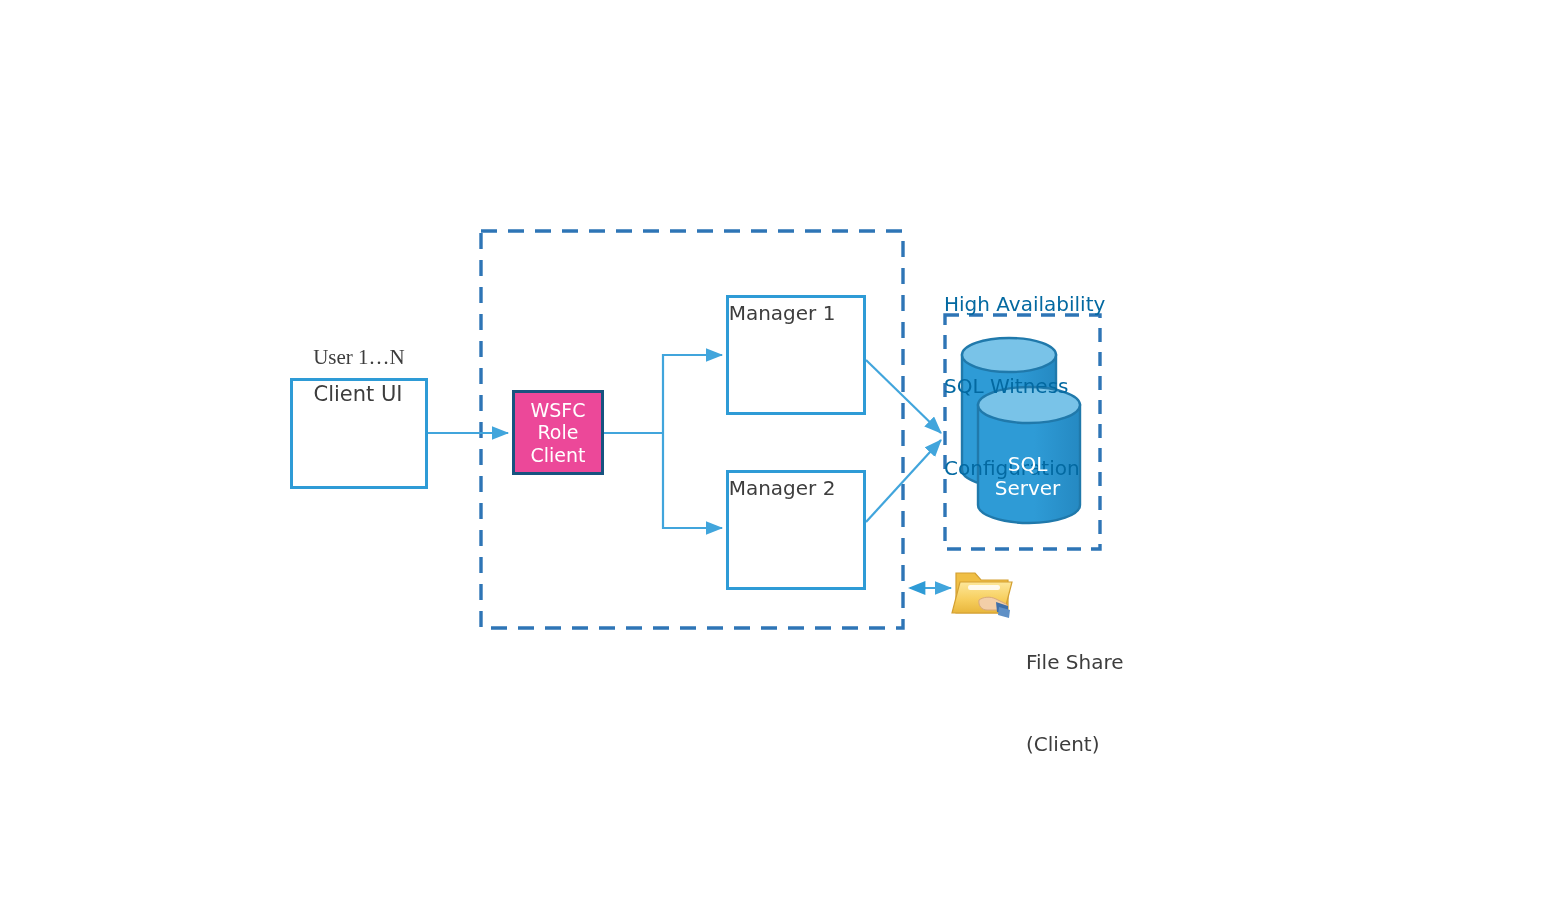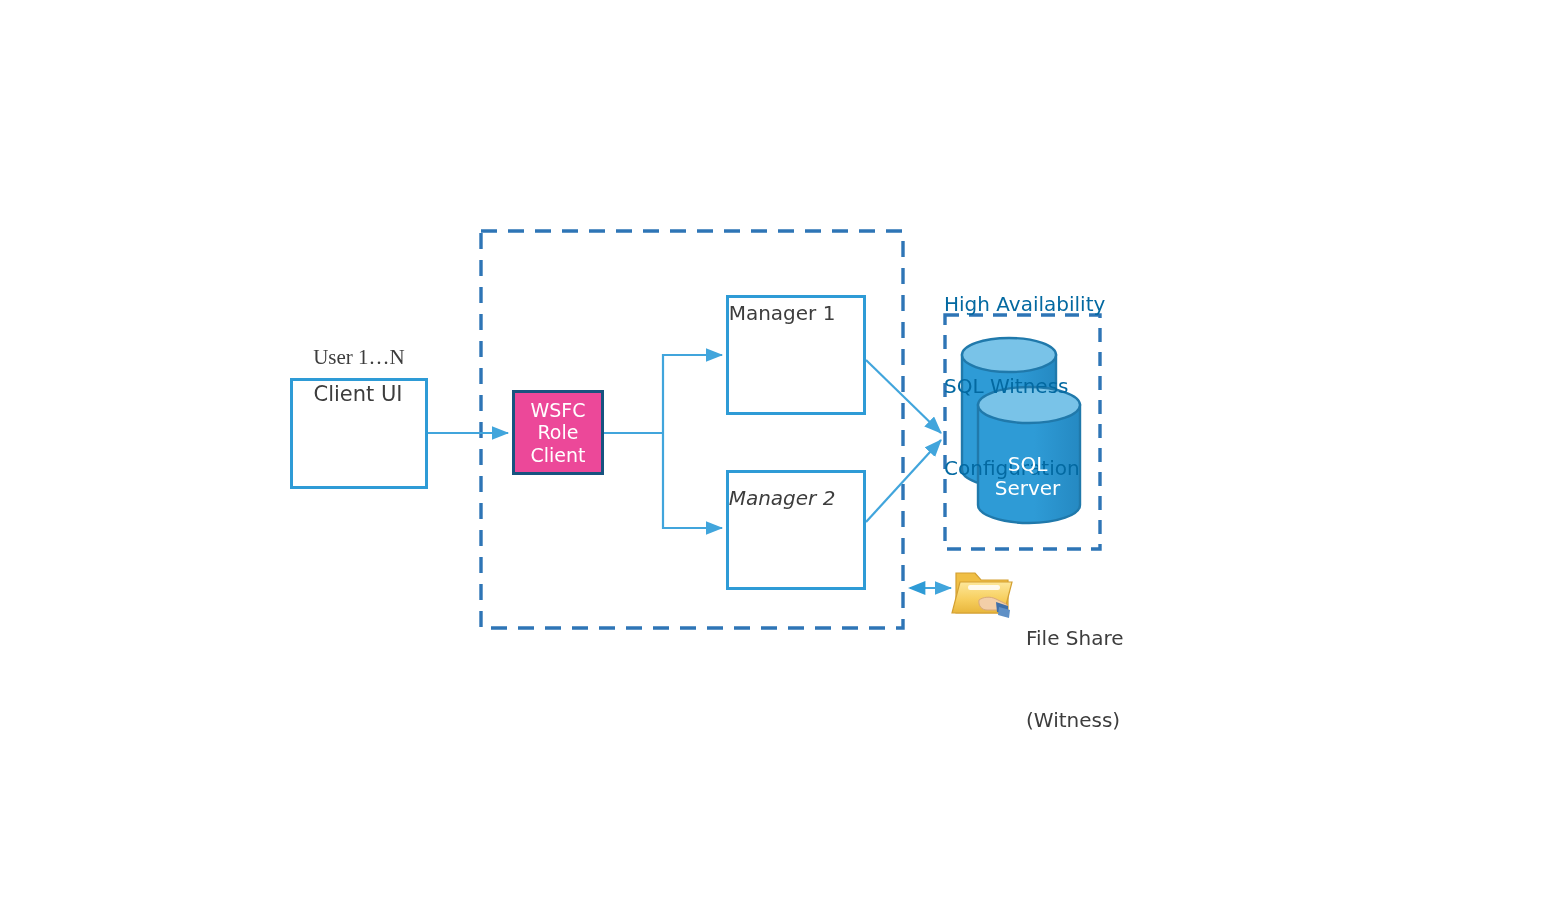--- a/index.html
+++ b/index.html
@@ -106,41 +106,41 @@
   }
   #manager-1-box { left: 726px; top: 295px; }
   #manager-2-box { left: 726px; top: 470px; }
   .manager-label {
     width: 112px;
     text-align: center;
     font-size: 20px;
     color: #3d3d3d;
   }
   #manager-1-label { left: 726px; top: 302px; }
-  #manager-2-label { left: 726px; top: 487px; font-style: italic; }
+  #manager-2-label { left: 726px; top: 477px; }
   #sql-server-text {
     position: absolute;
     left: 975px;
     top: 452px;
     width: 105px;
     text-align: center;
     font-size: 20px;
     color: #ffffff;
     line-height: 1.2;
   }
   #ha-config-label {
     left: 944px;
     top: 236px;
     font-size: 20px;
     color: #0369a1;
     line-height: 1.37;
   }
   #file-share-label {
     left: 1026px;
-    top: 570px;
+    top: 594px;
     font-size: 20px;
     color: #3d3d3d;
     line-height: 1.37;
   }
 </style>
 </head>
 <body>
 
 <div id="canvas">
 
@@ -292,16 +292,16 @@
     <div>Configuration</div>
   </div>
 
   <div id="sql-server-text">
     <div>SQL</div>
     <div>Server</div>
   </div>
 
   <div class="lbl" id="file-share-label">
     <div>File Share</div>
-    <div>(Witness)</div>
+    <div>(Client)</div>
   </div>
 
 </div>
 
 </body></html>

